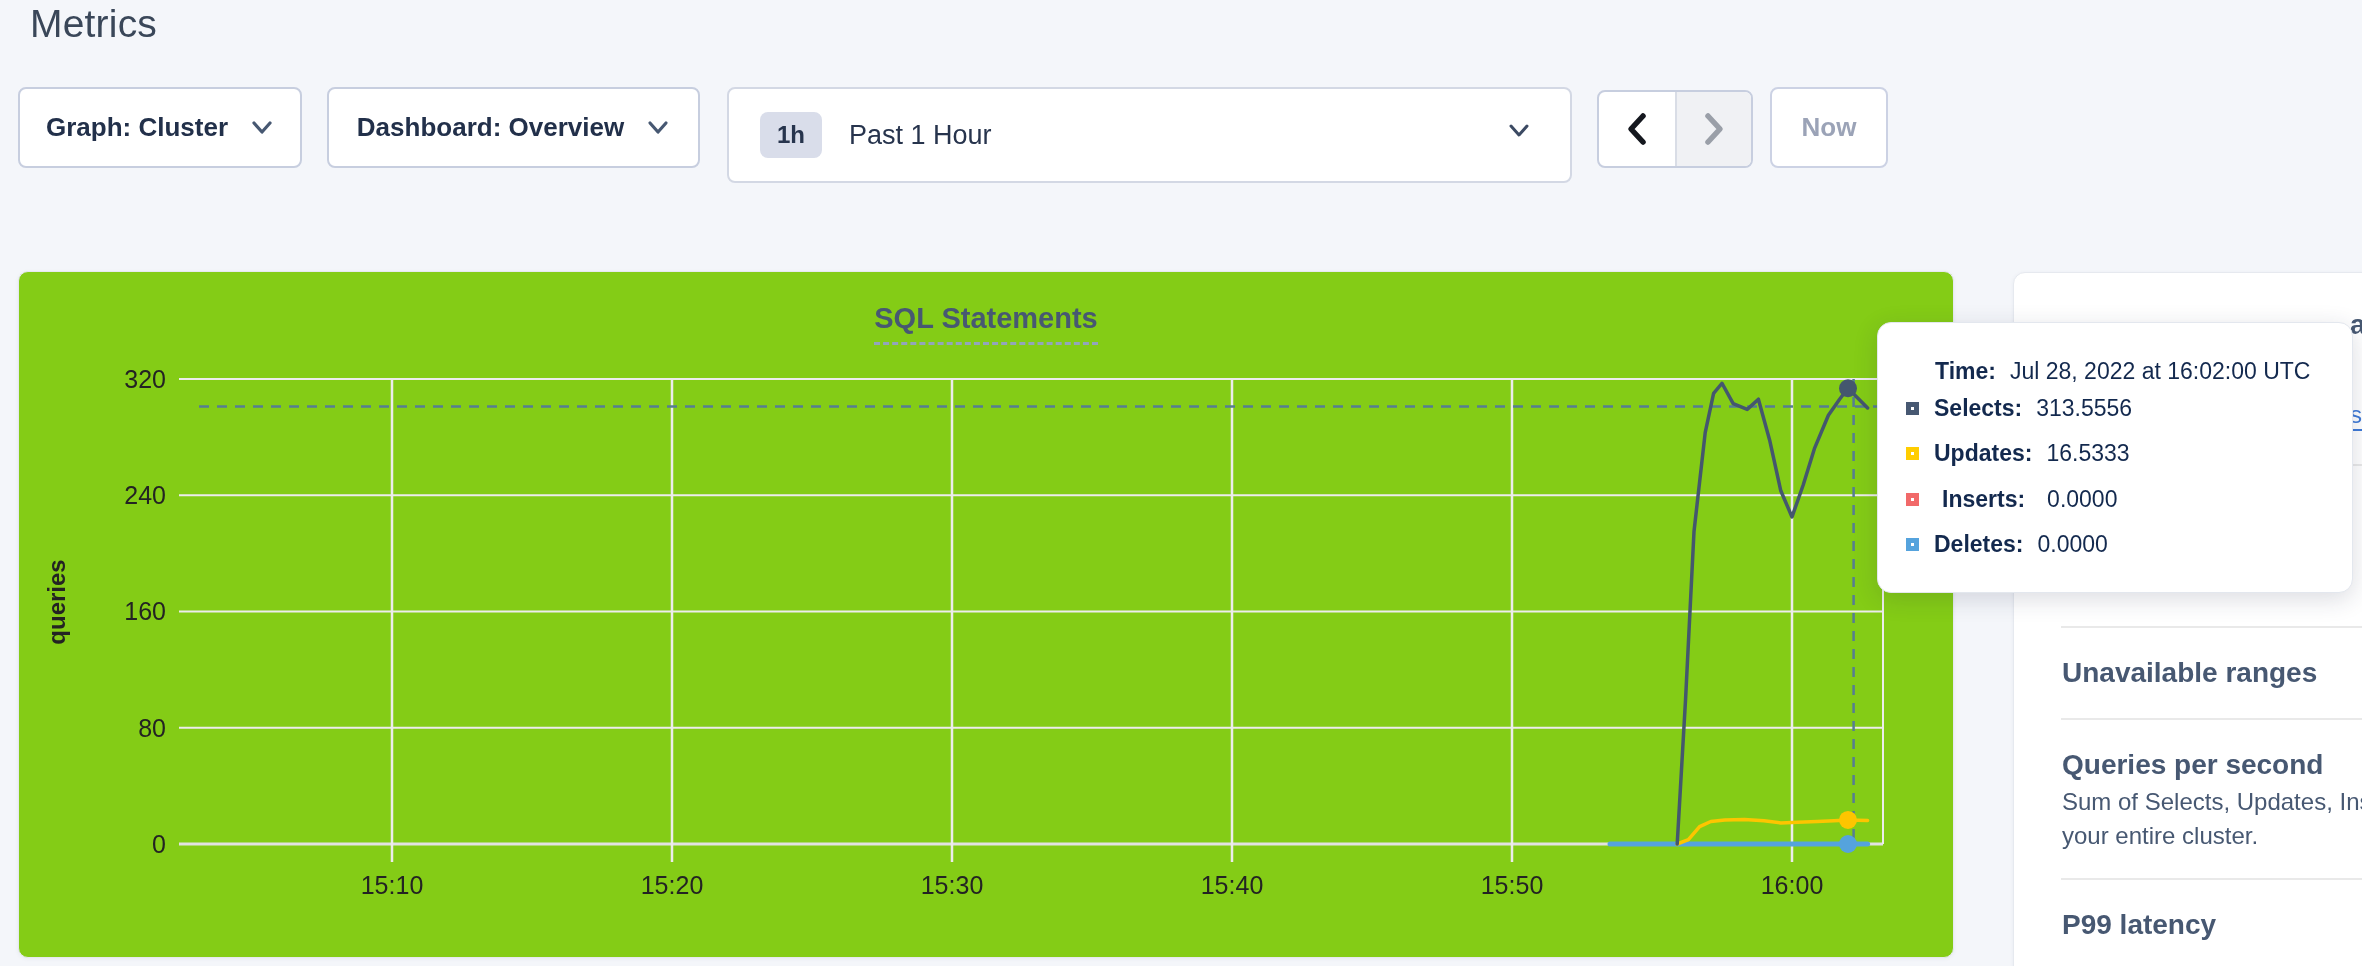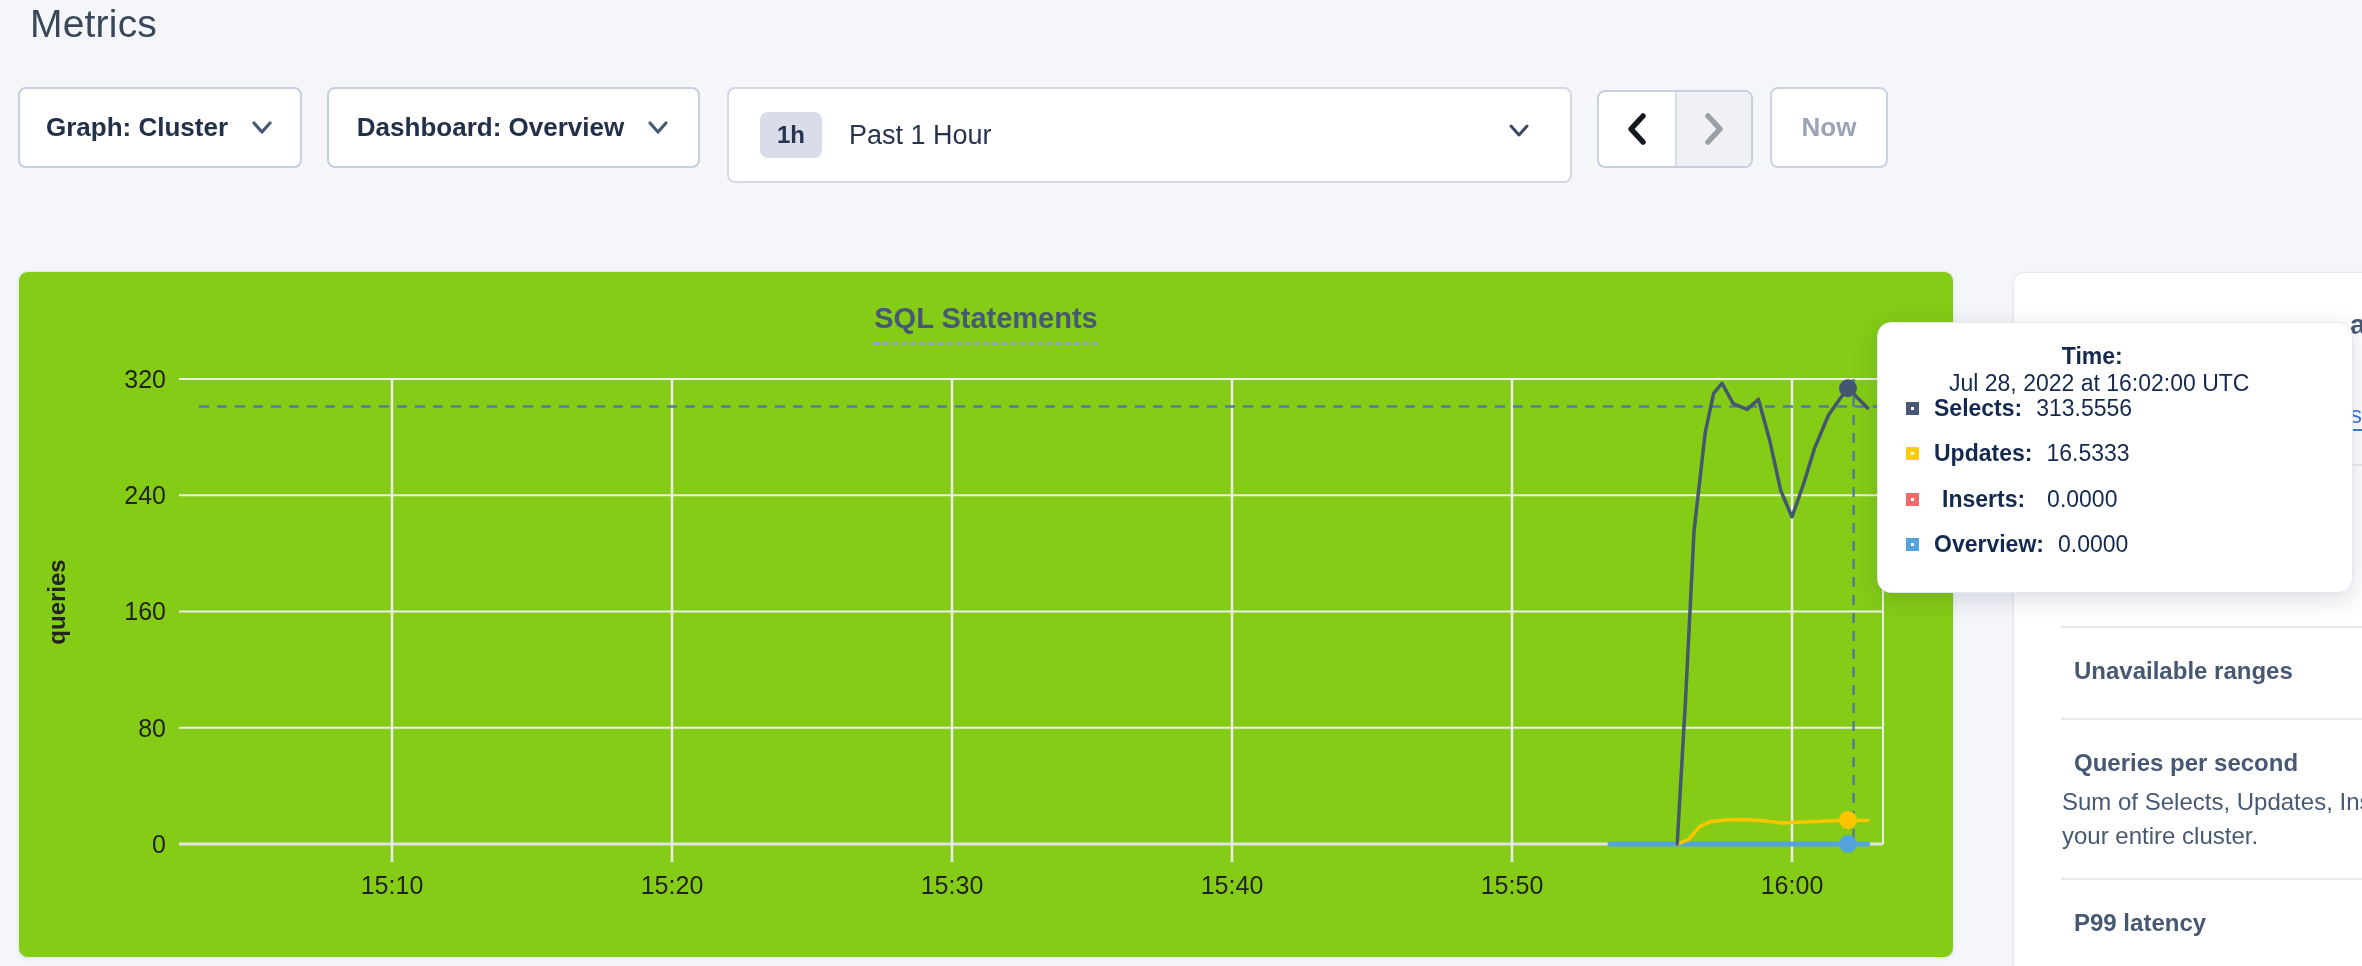--- a/index.html
+++ b/index.html
@@ -66,36 +66,36 @@
   }
   .plot-svg { position:absolute; left:0; top:0; }
   .plot-svg text { font-family:"Liberation Sans", sans-serif; }
   
   .hover-tooltip {
     position:absolute; left:1877px; top:322px; width:476px; height:271px;
     background:#fff; border:1px solid #e3e7ee; border-radius:14px;
     box-shadow:0 6px 24px rgba(30,40,70,.16); z-index:10;
   }
   .tt-row { position:absolute; left:28px; display:flex; align-items:center; }
-  .tt-time { left:57px; top:20px;flex-direction:column; }
+  .tt-time { left:57px; top:35px; }
   .tt-label { font-size:23px; font-weight:700; color:#13294e; white-space:nowrap; }
   .tt-value { font-size:23px; font-weight:400; color:#13294e; margin-left:14px; white-space:nowrap; }
   .tt-swatch {
     width:13px; height:13px; background:#fff; border:5px solid #475872;
     margin-right:15px; flex:none;
   }
   
   .sidebar {
     position:absolute; left:2013px; top:272px; width:460px; height:700px;
     background:#fff; border:1px solid #e6e9ef; border-radius:12px 12px 0 0;
     box-shadow:0 1px 4px rgba(40,50,80,.06); z-index:2;
   }
   .sb-divider { position:absolute; left:47px; width:400px; border-top:2px solid #e9e9e9; }
   .sb-heading {
-    position:absolute; left:60px; font-size:24px; font-weight:700;
+    position:absolute; left:48px; font-size:28px; font-weight:700;
     color:#475872; white-space:nowrap;
   }
   .sb-desc {
     position:absolute; left:48px; font-size:24px; font-weight:400;
     color:#475872; line-height:34px; white-space:nowrap;
   }
   .sb-frag-heading {
     position:absolute; left:336px; top:36px;
     font-size:28px; font-weight:700; color:#475872;
   }
@@ -221,17 +221,17 @@
         <span class="tt-label">Updates:</span>
         <span class="tt-value">16.5333</span>
       </div>
       <div class="tt-row" style="top: 163px; gap: 8px;">
         <span class="tt-swatch" style="border-color: rgb(241, 105, 105);"></span>
         <span class="tt-label">Inserts:</span>
         <span class="tt-value">0.0000</span>
       </div>
       <div class="tt-row" style="top: 208px;">
         <span class="tt-swatch" style="border-color: rgb(85, 163, 221);"></span>
-        <span class="tt-label">Overview:</span>
+        <span class="tt-label">Deletes:</span>
         <span class="tt-value">0.0000</span>
       </div>
     </div>
 </div>
 
 </body></html>

